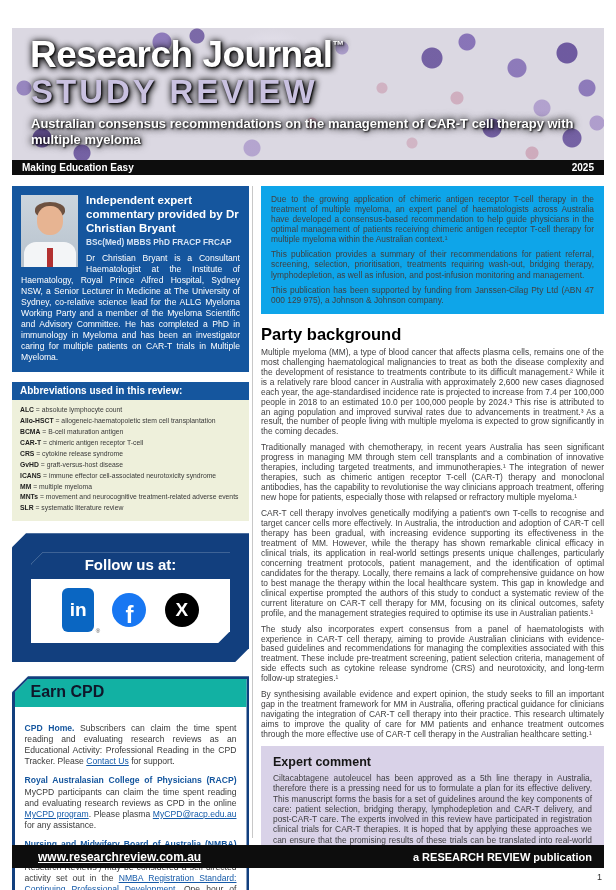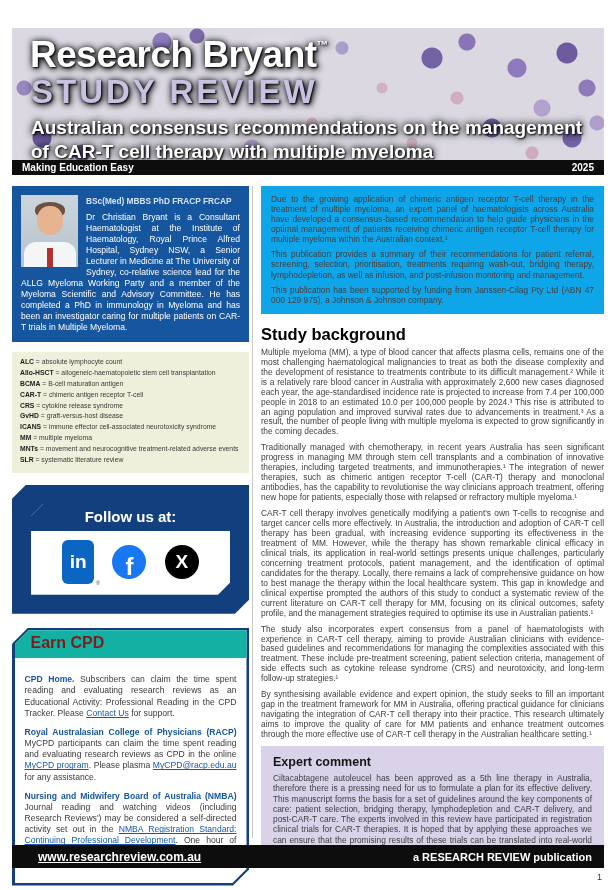--- a/index.html
+++ b/index.html
@@ -39,21 +39,21 @@
   .banner .brand {
     position:absolute; left:18px; top:6px; color:#ffffff; font-weight:bold; font-size:37px; letter-spacing:-0.5px;
     text-shadow:1px 1px 2px #000, 0 0 7px rgba(0,0,0,.95), 2px 2px 6px rgba(0,0,0,.8);
   }
   .banner .brand sup { font-size:12px; vertical-align:18px; }
   .banner .brand2 {
     position:absolute; left:19px; top:45px; color:#c9c1e0; font-weight:bold; font-size:33px; letter-spacing:3px;
     text-shadow:1px 1px 2px #000, 0 0 7px rgba(0,0,0,.9), 2px 2px 6px rgba(0,0,0,.75);
   }
   .banner .page-title {
-    position:absolute; left:19px; top:88px; width:560px; color:#ffffff; font-weight:bold; font-size:19px; line-height:1.25;
+    position:absolute; left:19px; top:88px; width:560px; color:#ffffff; font-weight:bold; font-size:13px; line-height:1.25;
     text-shadow:1px 1px 2px #000, 0 0 6px rgba(0,0,0,.95), 0 0 10px rgba(0,0,0,.7);
   }
   .tagline-bar {
     position:absolute; left:12px; top:160px; width:592px; height:15px; background:#0d0d0d;
     display:flex; justify-content:space-between; align-items:center; padding:0 10px;
     color:#ffffff; font-weight:bold; font-size:10px;
   }
 
   
   .divider { position:absolute; left:252px; top:186px; width:1px; height:652px; background:#c8c8c8; }
@@ -89,21 +89,21 @@
   .icon-li .reg { position:absolute; right:-6px; bottom:-2px; font-size:6px; color:#555; font-weight:normal; }
   .icon-fb { width:34px; height:34px; background:#1877f2; border-radius:50%; color:#fff; font-weight:bold; font-size:24px; display:flex; align-items:flex-end; justify-content:center; overflow:hidden; line-height:0.95; }
   .icon-x { width:34px; height:34px; background:#000; border-radius:50%; color:#fff; font-weight:bold; font-size:19px; display:flex; align-items:center; justify-content:center; }
 
   
   .cpd-outer { margin-top:14px; background:#123f7e; padding:2.5px;
     clip-path:polygon(16px 0, 100% 0, 100% calc(100% - 16px), calc(100% - 16px) 100%, 0 100%, 0 16px); }
   .cpd-inner { background:#ffffff;
     clip-path:polygon(14px 0, 100% 0, 100% calc(100% - 14px), calc(100% - 14px) 100%, 0 100%, 0 14px); }
   .cpd-inner .hd { background:#12b1a3; padding:4px 10px 6px 16px; }
-  .cpd-inner .hd span { color:#7f1d1d; font-size:16px; font-weight:bold; }
+  .cpd-inner .hd span { color:#0f172a; font-size:16px; font-weight:bold; }
   .cpd-body { padding:16px 10px 14px; font-size:8.6px; line-height:1.3; text-align:justify; color:#3a3a3a; }
   .cpd-body p { margin-bottom:8px; }
   .cpd-body p:last-child { margin-bottom:0; }
   .cpd-body .lead { font-weight:bold; color:#15569e; }
   .cpd-link { color:#155aa8; text-decoration:underline; cursor:pointer; }
 
   
   .intro-card { background:#0ea5e9; padding:8px 10px 9px; font-size:8.4px; line-height:1.2; text-align:justify; color:#414042; }
   .intro-card p { margin-bottom:5px; }
   .intro-card p:last-child { margin-bottom:0; }
@@ -119,45 +119,47 @@
   .footer-url { color:#ffffff; font-weight:bold; font-size:12px; text-decoration:underline; cursor:pointer; }
   .footer-pub { color:#ffffff; font-weight:bold; font-size:11px; }
   .page-num { position:absolute; right:14px; top:872px; font-size:9px; color:#333; }
 </style>
 </head>
 <body>
 
 <div class="page">
 
   <div class="banner">
-    <div class="brand"><span>Research Bryant</span><sup>™</sup></div>
+    <div class="brand"><span>Research Journal</span><sup>™</sup></div>
     <div class="brand2">STUDY REVIEW</div>
     <div class="page-title">Australian consensus recommendations on the management of CAR-T cell therapy with multiple myeloma</div>
   </div>
   <div class="tagline-bar">
     <span>Making Education Easy</span>
     <span>2025</span>
   </div>
 
   <div class="divider"></div>
 
   <div class="sidebar">
 
     <div class="expert-card">
       <div class="photo">
         <div class="hair"></div>
         <div class="head"></div>
         <div class="torso"></div>
         <div class="tie"></div>
       </div>
+      <h2>Independent expert commentary provided by Dr Christian Bryant</h2>
       <div class="cred">BSc(Med) MBBS PhD FRACP FRCAP</div>
       <div class="bio">Dr Christian Bryant is a Consultant Haematologist at the Institute of Haematology, Royal Prince Alfred Hospital, Sydney NSW, a Senior Lecturer in Medicine at The University of Sydney, co-relative science lead for the ALLG Myeloma Working Party and a member of the Myeloma Scientific and Advisory Committee. He has completed a PhD in immunology in Myeloma and has been an investigator caring for multiple patients on CAR-T trials in Multiple Myeloma.</div>
     </div>
 
     <div class="abbrev-card">
+      <div class="hd">Abbreviations used in this review:</div>
       <div class="list">
         <div><b>ALC</b><span> = </span><span>absolute lymphocyte count</span></div>
         <div><b>Allo-HSCT</b><span> = </span><span>allogeneic-haematopoietic stem cell transplantation</span></div>
         <div><b>BCMA</b><span> = </span><span>B-cell maturation antigen</span></div>
         <div><b>CAR-T</b><span> = </span><span>chimeric antigen receptor T-cell</span></div>
         <div><b>CRS</b><span> = </span><span>cytokine release syndrome</span></div>
         <div><b>GvHD</b><span> = </span><span>graft-versus-host disease</span></div>
         <div><b>ICANS</b><span> = </span><span>immune effector cell-associated neurotoxicity syndrome</span></div>
         <div><b>MM</b><span> = </span><span>multiple myeloma</span></div>
         <div><b>MNTs</b><span> = </span><span>movement and neurocognitive treatment-related adverse events</span></div>
@@ -197,21 +199,21 @@
   </div>
 
   <div class="main">
 
     <div class="intro-card">
       <p>Due to the growing application of chimeric antigen receptor T-cell therapy in the treatment of multiple myeloma, an expert panel of haematologists across Australia have developed a consensus-based recommendation to help guide physicians in the optimal management of patients receiving chimeric antigen receptor T-cell therapy for multiple myeloma within the Australian context.¹</p>
       <p>This publication provides a summary of their recommendations for patient referral, screening, selection, prioritisation, treatments requiring wash-out, bridging therapy, lymphodepletion, as well as infusion, and post-infusion monitoring and management.</p>
       <p>This publication has been supported by funding from Janssen-Cilag Pty Ltd (ABN 47 000 129 975), a Johnson &amp; Johnson company.</p>
     </div>
 
-    <h1 class="section-title">Study background</h1>
+    <h1 class="section-title">Party background</h1>
 
     <div class="body-copy">
       <p>Multiple myeloma (MM), a type of blood cancer that affects plasma cells, remains one of the most challenging haematological malignancies to treat as both the disease complexity and the development of resistance to treatments contribute to its difficult management.² While it is a relatively rare blood cancer in Australia with approximately 2,600 new cases diagnosed each year, the age-standardised incidence rate is projected to increase from 7.4 per 100,000 people in 2018 to an estimated 10.0 per 100,000 people by 2024.³ This rise is attributed to an aging population and improved survival rates due to advancements in treatment.³ As a result, the number of people living with multiple myeloma is expected to grow significantly in the coming decades.</p>
       <p>Traditionally managed with chemotherapy, in recent years Australia has seen significant progress in managing MM through stem cell transplants and a combination of innovative therapies, including targeted treatments, and immunotherapies.¹ The integration of newer therapies, such as chimeric antigen receptor T-cell (CAR-T) therapy and monoclonal antibodies, has the capability to revolutionise the way clinicians approach treatment, offering new hope for patients, especially those with relapsed or refractory multiple myeloma.¹</p>
       <p>CAR-T cell therapy involves genetically modifying a patient's own T-cells to recognise and target cancer cells more effectively. In Australia, the introduction and adoption of CAR-T cell therapy has been gradual, with increasing evidence supporting its effectiveness in the treatment of MM. However, while the therapy has shown remarkable clinical efficacy in clinical trials, its application in real-world settings presents unique challenges, particularly concerning treatment protocols, patient management, and the identification of optimal candidates for the therapy. Locally, there remains a lack of comprehensive guidance on how to best manage the therapy within the local healthcare system. This gap in knowledge and clinical expertise prompted the authors of this study to conduct a systematic review of the current literature on CAR-T cell therapy for MM, focusing on its clinical outcomes, safety profile, and the management strategies required to optimise its use in Australian patients.¹</p>
       <p>The study also incorporates expert consensus from a panel of haematologists with experience in CAR-T cell therapy, aiming to provide Australian clinicians with evidence-based guidelines and recommendations for managing the complexities associated with this treatment. These include pre-treatment screening, patient selection criteria, management of side effects such as cytokine release syndrome (CRS) and neurotoxicity, and long-term follow-up strategies.¹</p>
       <p>By synthesising available evidence and expert opinion, the study seeks to fill an important gap in the treatment framework for MM in Australia, offering practical guidance for clinicians navigating the integration of CAR-T cell therapy into their practice. This research ultimately aims to improve the quality of care for MM patients and enhance treatment outcomes through the more effective use of CAR-T cell therapy in the Australian healthcare setting.¹</p>
     </div>
 
     <div class="expert-comment">

